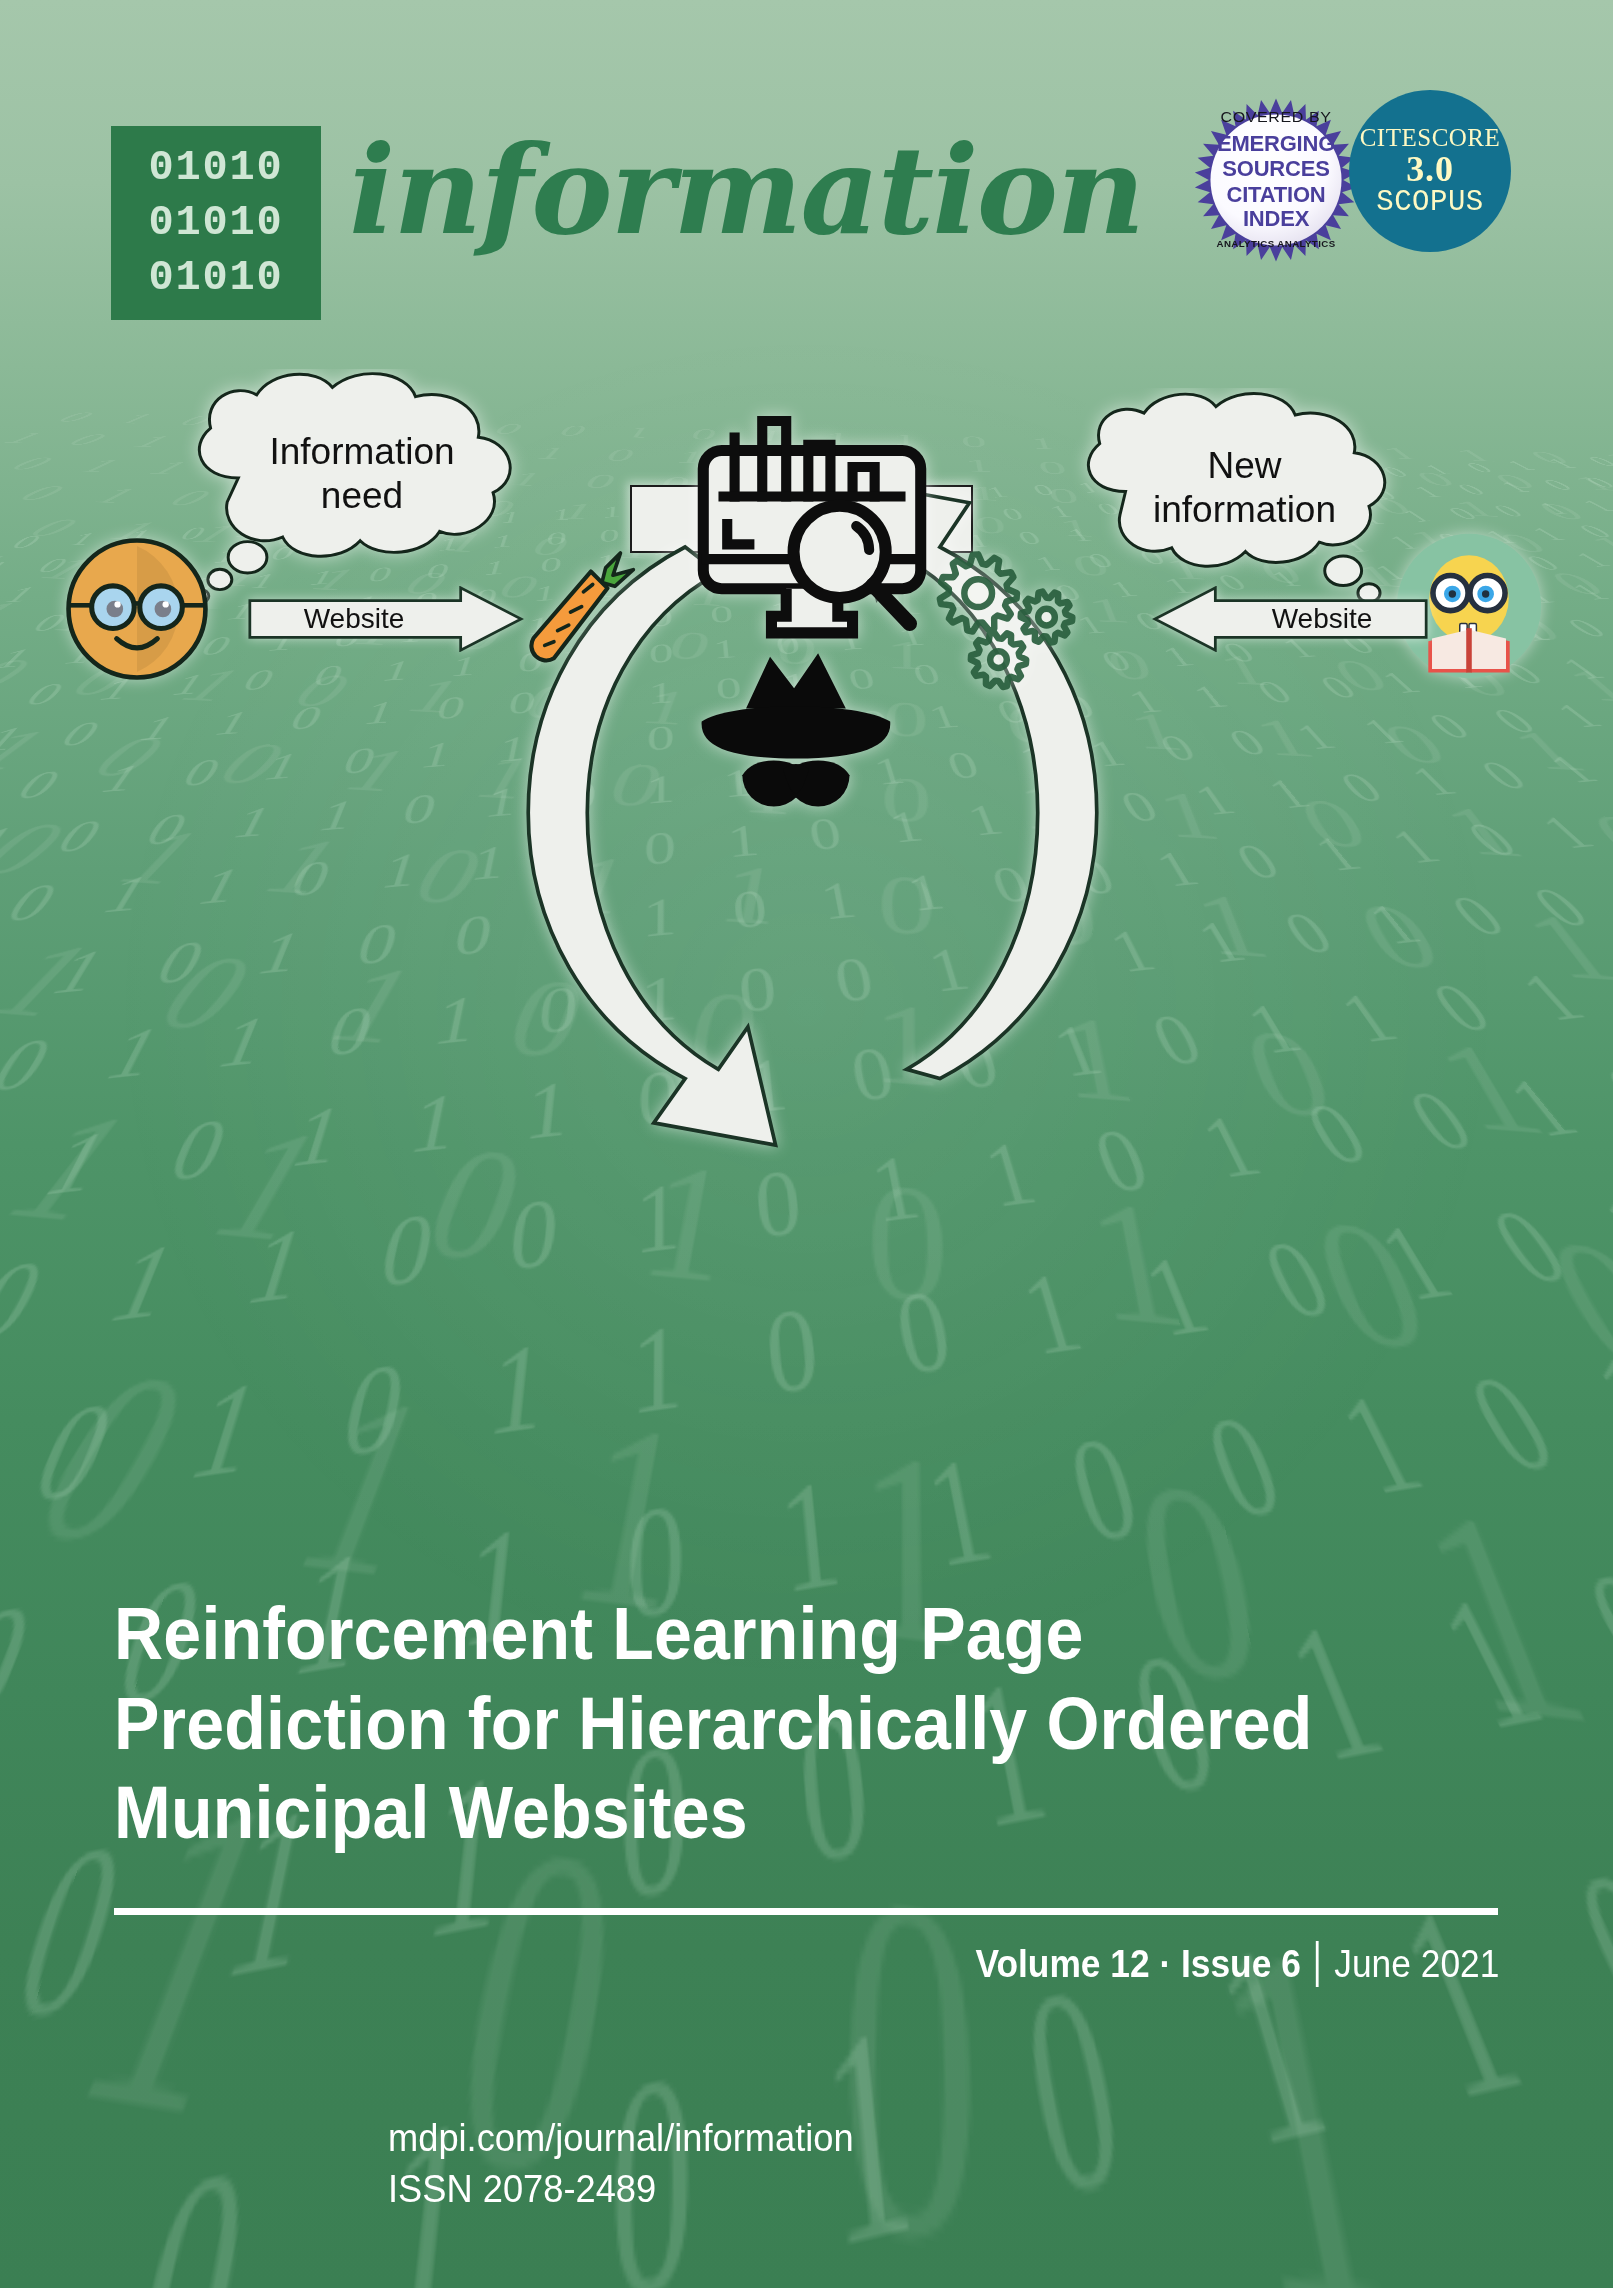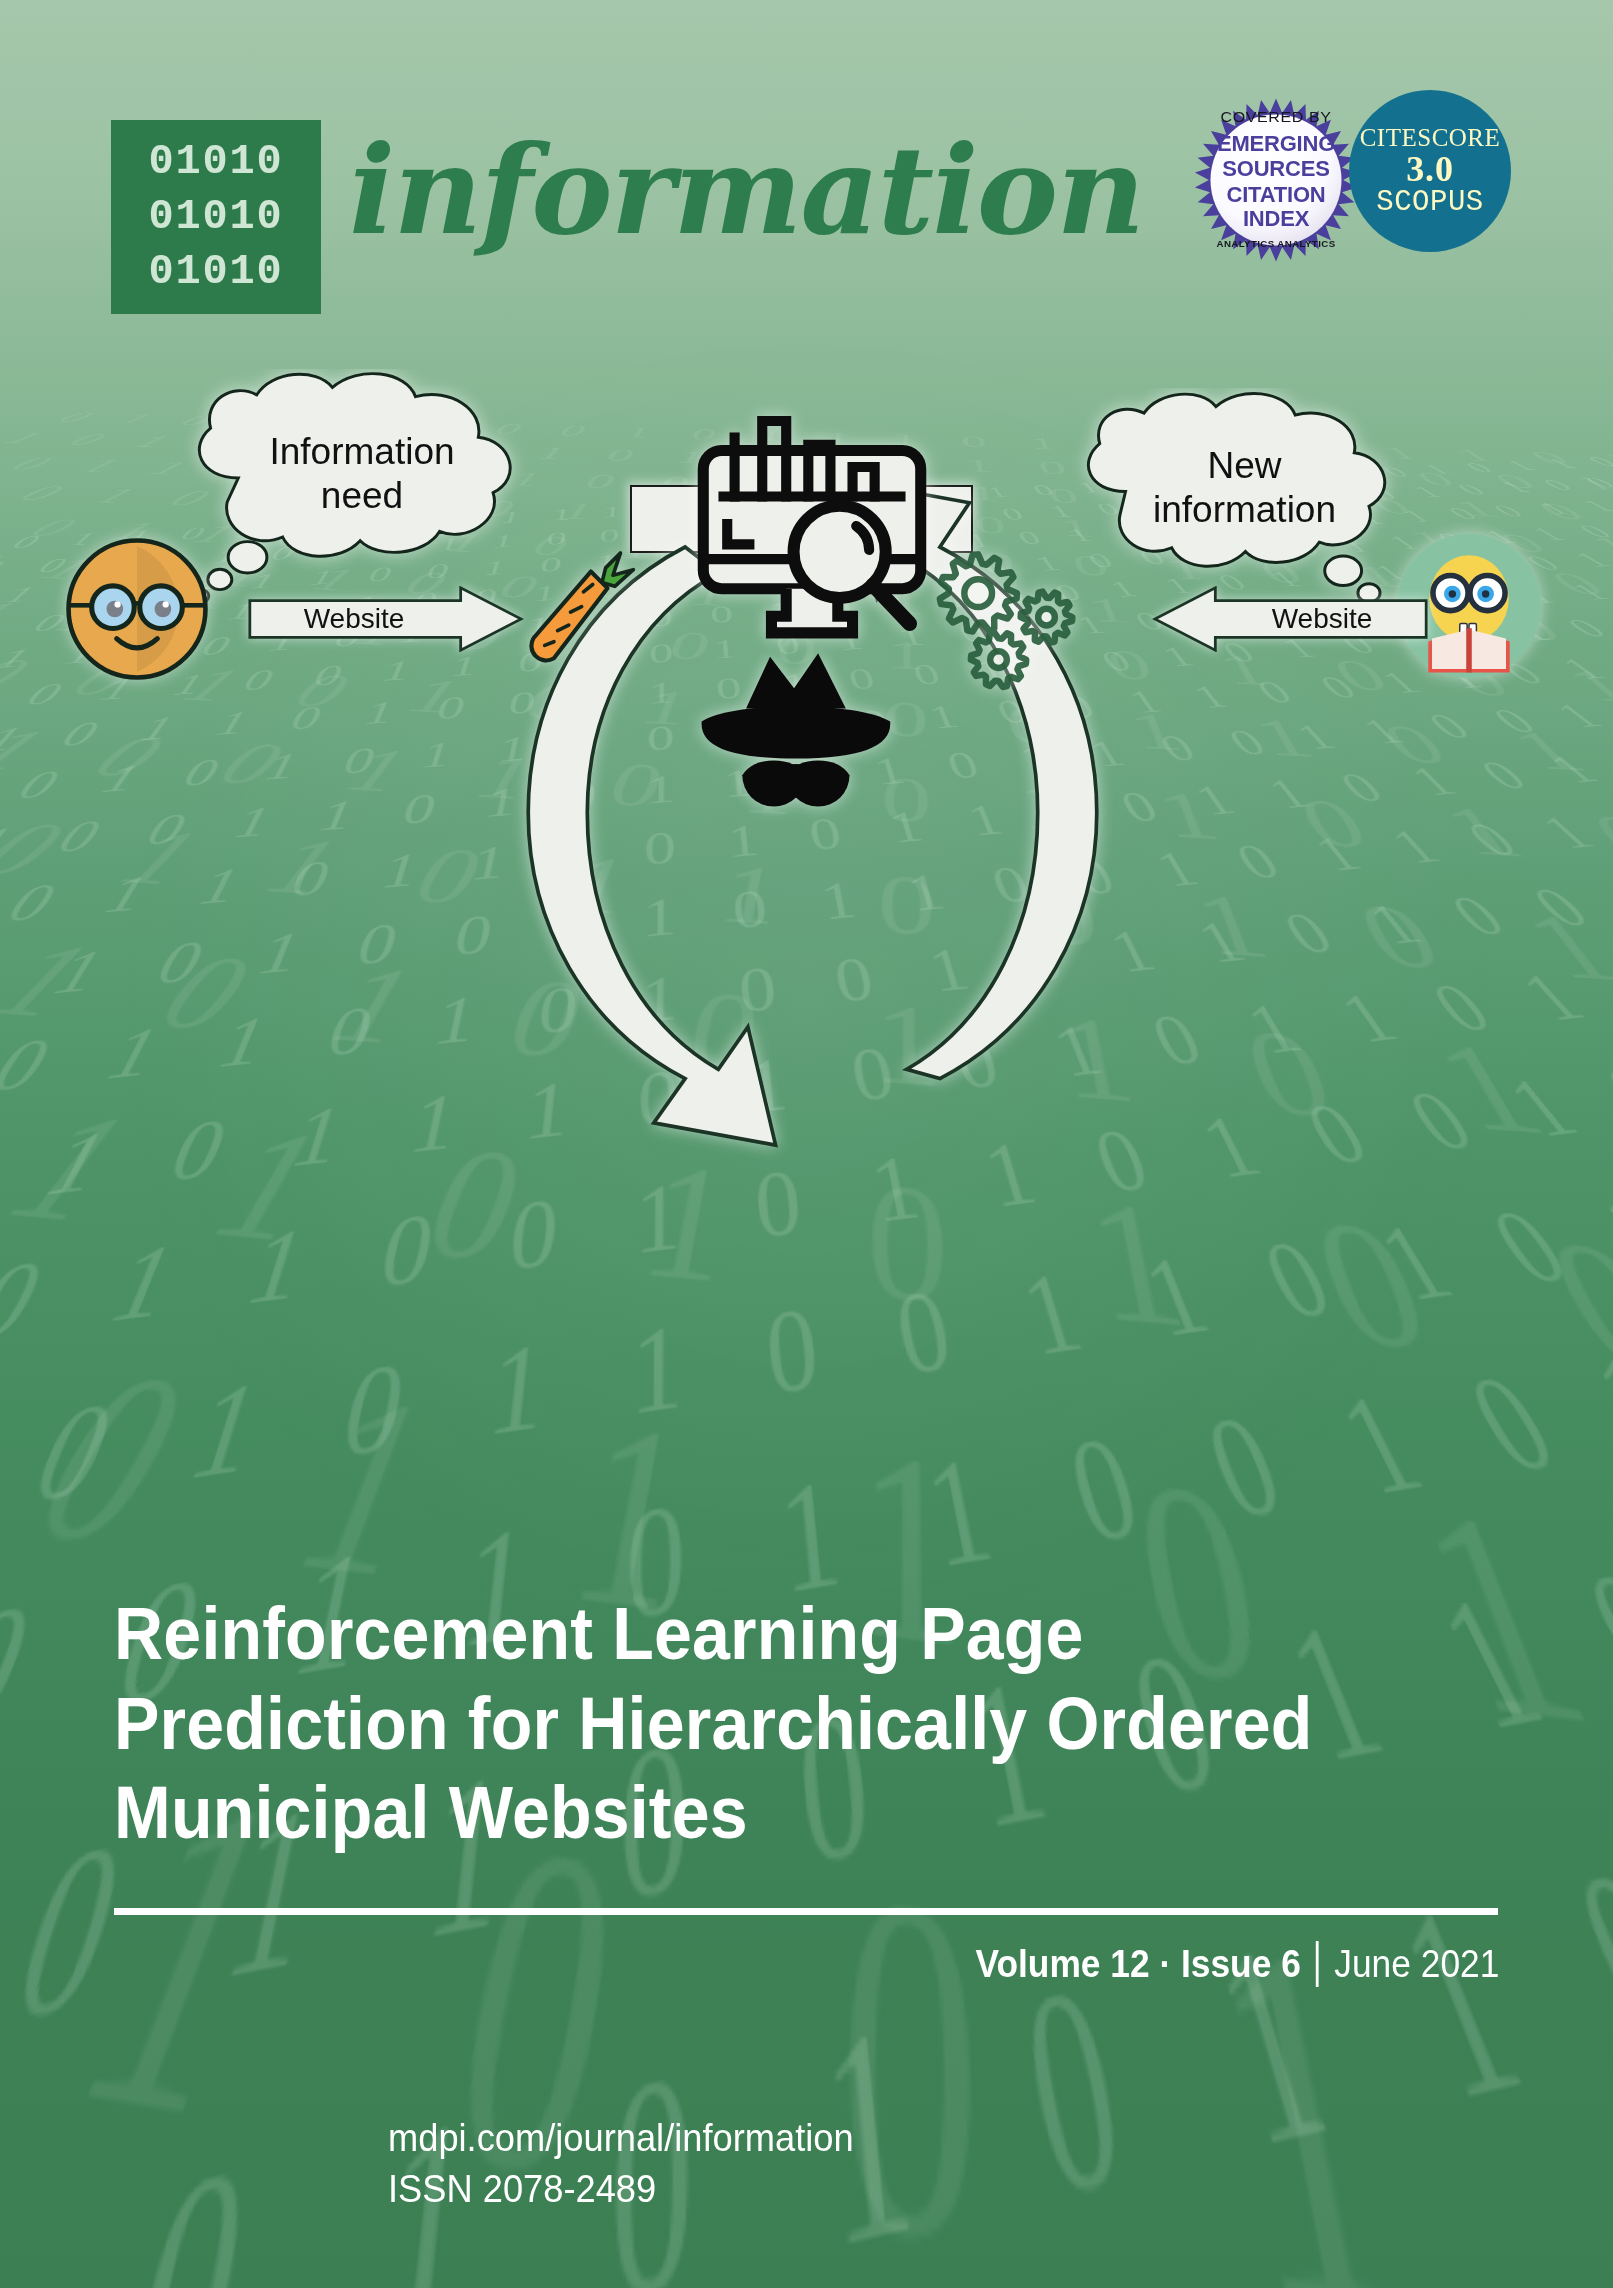--- a/index.html
+++ b/index.html
@@ -36,21 +36,21 @@
     top:1%;opacity:.40;
     transform:perspective(923px) rotateX(56deg) rotateZ(5deg) scale(1.35);
   }
   .bin-rows.far .bin-row{font-size:65px;color:rgba(232,250,234,.22);letter-spacing:20px;}
   .vignette{position:absolute;inset:0;
     background:radial-gradient(ellipse 70% 48% at 50% 44%, rgba(255,255,255,.07) 0%, rgba(0,0,0,0) 62%);}
 
   
   .masthead{position:absolute;left:0;top:0;width:100%;height:277px;}
   .logo-box{
-    position:absolute;left:111px;top:120px;width:210px;height:194px;
+    position:absolute;left:111px;top:126px;width:210px;height:194px;
     background:#2d7a4a;display:flex;flex-direction:column;
     align-items:center;justify-content:center;gap:13px;text-align:center;
   }
   .logo-bits{
     font-family:"Liberation Mono","DejaVu Sans Mono",monospace;
     font-size:42px;font-weight:700;color:#cfe6d4;letter-spacing:1.8px;line-height:1;
   }
   .journal-title{
     position:absolute;left:349px;top:129px;
     font-family:"DejaVu Serif","Liberation Serif",serif;

